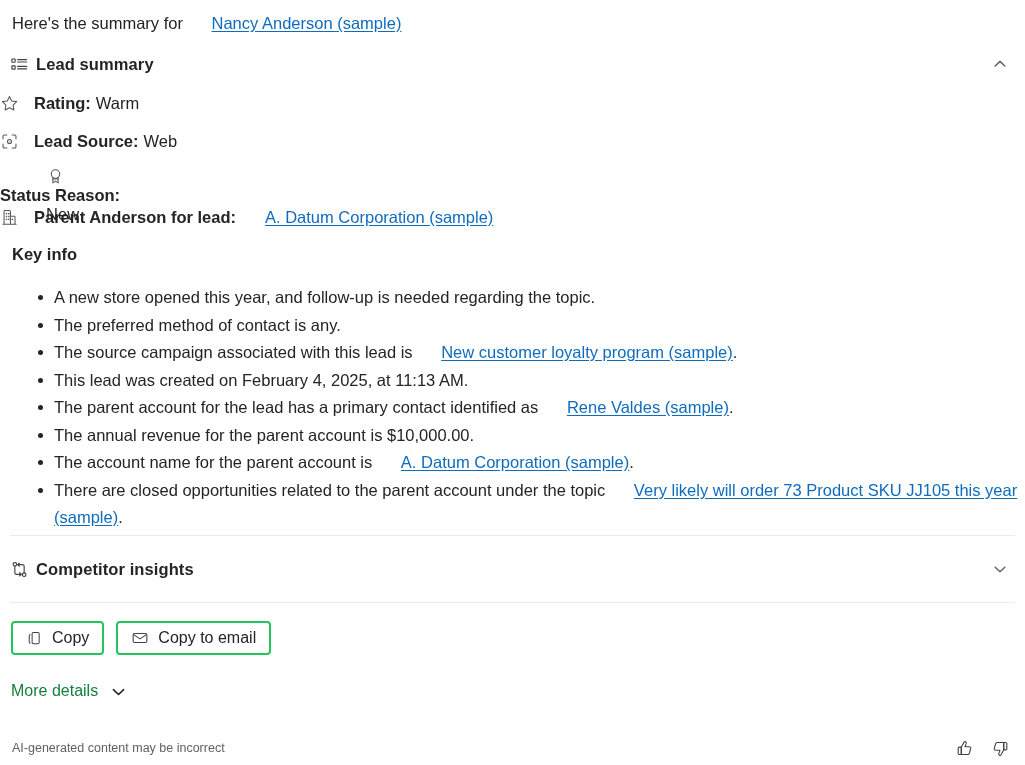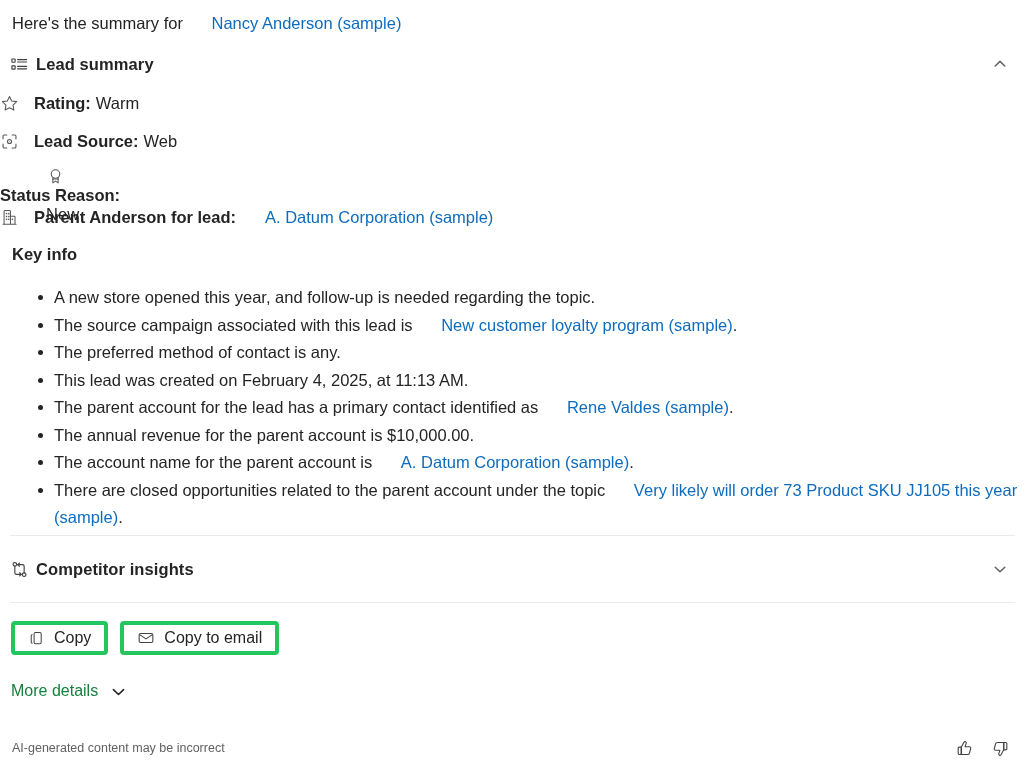--- a/index.html
+++ b/index.html
@@ -31,20 +31,21 @@
     left: 12px;
     top: 12px;
     font-size: 16.5px;
     line-height: 22px;
     color: #242424;
     white-space: nowrap;
   }
 
   a.link, .link {
     color: #0f6cbd;
+    text-decoration: underline;
     text-underline-offset: 2px;
     cursor: pointer;
     padding-left: 24px;
   }
 
   
   .section-header {
     position: absolute;
     left: 10px;
     right: 10px;
@@ -154,21 +155,21 @@
     display: flex;
     gap: 12px;
   }
   button.pill {
     display: inline-flex;
     align-items: center;
     gap: 9px;
     height: 34px;
     padding: 0 13px;
     background: #ffffff;
-    border: 4px solid #22c55e;
+    border: 2px solid #22c55e;
     border-radius: 4px;
     font-family: "Liberation Sans", sans-serif;
     font-size: 16px;
     color: #242424;
     cursor: pointer;
   }
   button.pill .bicon {
     display: flex;
     align-items: center;
     color: #424242;
@@ -294,22 +295,22 @@
         <rect x="12.3" y="11.2" width="1.5" height="1.5" fill="#595959" stroke="none"></rect>
       </svg>
     </span>
     <span class="f-label">Parent Anderson for lead:</span>
     <a class="link">A. Datum Corporation (sample)</a>
   </div>
 
   <div class="keyinfo-title">Key info</div>
   <ul class="bullets" id="bullet-list">
       <li><span>A new store opened this year, and follow-up is needed regarding the topic.</span></li>
+      <li><span>The preferred method of contact is any.</span></li>
       <li><span>The source campaign associated with this lead is </span><a class="link">New customer loyalty program (sample)</a><span>.</span></li>
-      <li><span>The preferred method of contact is any.</span></li>
       <li><span>This lead was created on February 4, 2025, at 11:13 AM.</span></li>
       <li><span>The parent account for the lead has a primary contact identified as </span><a class="link">Rene Valdes (sample)</a><span>.</span></li>
       <li><span>The annual revenue for the parent account is $10,000.00.</span></li>
       <li><span>The account name for the parent account is </span><a class="link">A. Datum Corporation (sample)</a><span>.</span></li>
       <li><span>There are closed opportunities related to the parent account under the topic </span><a class="link">Very likely will order 73 Product SKU JJ105 this year (sample)</a><span>.</span></li>
     </ul>
 
   <div class="divider" style="top:535px;"></div>
 
   <div class="section-header" style="top:552px;">

